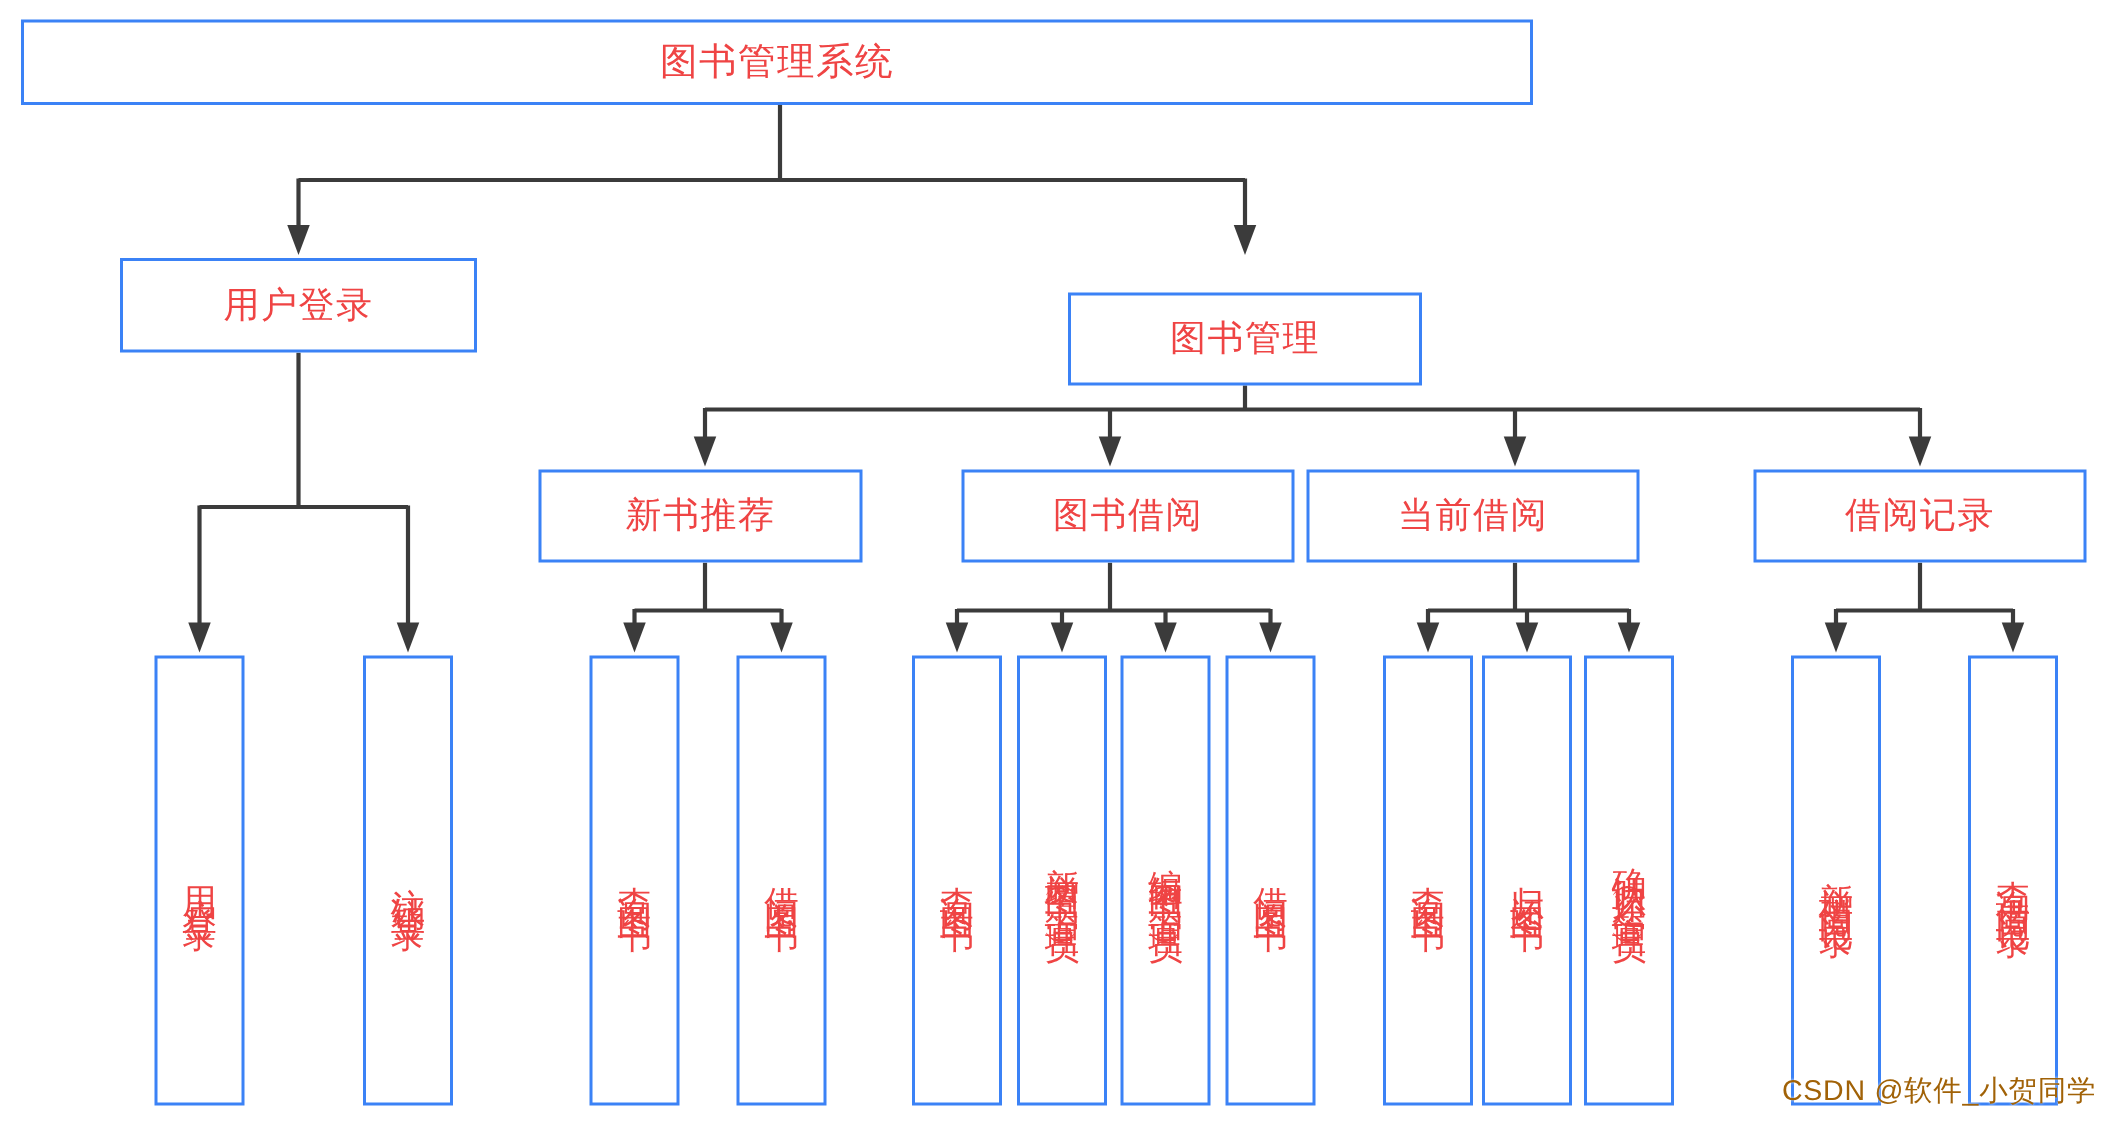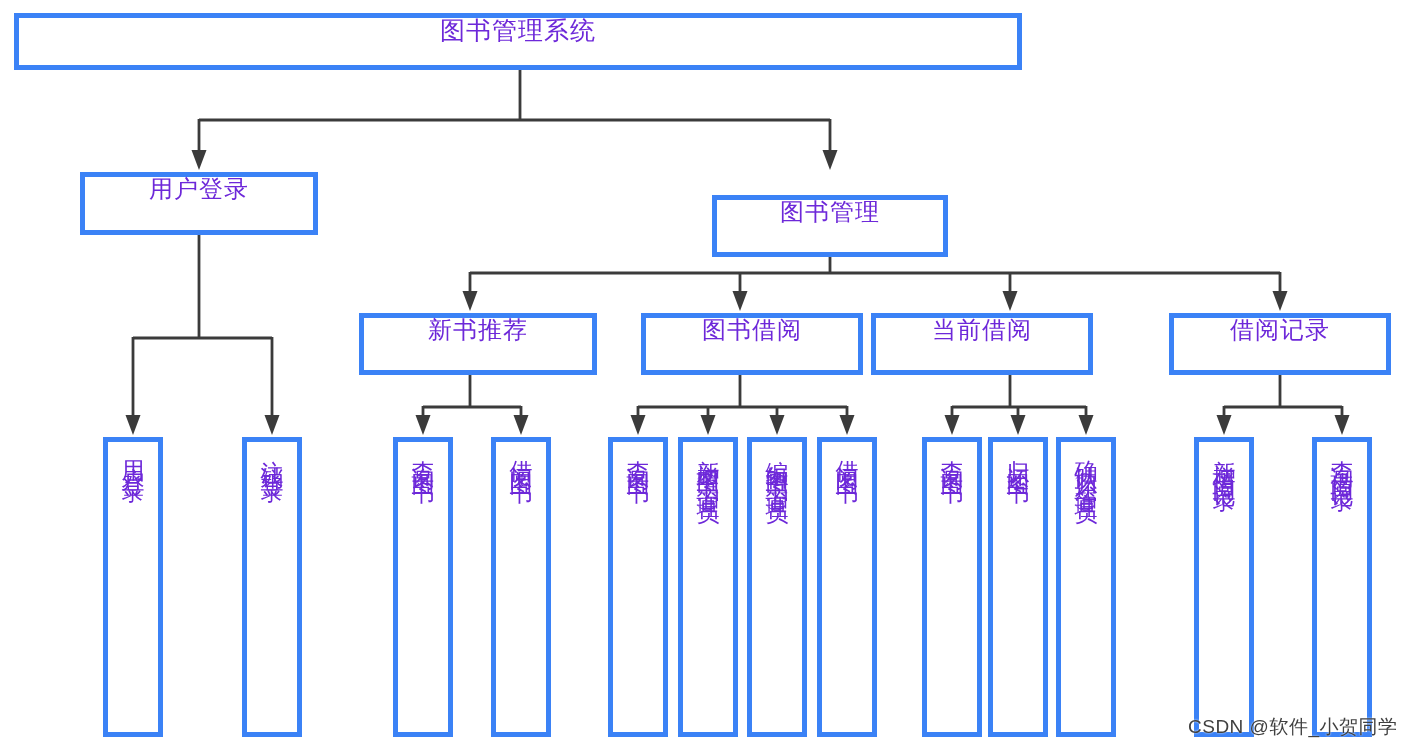--- a/index.html
+++ b/index.html
@@ -17,26 +17,27 @@
   }
   .wires {
     position: absolute;
     left: 0;
     top: 0;
     z-index: 1;
   }
   .node {
     position: absolute;
     box-sizing: border-box;
-    border: 5px solid #3b82f6;
+    border: 2px solid #3b82f6;
     background: #ffffff;
     display: flex;
+    align-items: center;
     justify-content: center;
     z-index: 2;
-    color: #6d28d9;
+    color: #ef4444;
   }
   .node .lbl {
     font-size: 24px;
     line-height: 1;
     letter-spacing: 1px;
     white-space: nowrap;
   }
   .node.root .lbl { font-size: 25px; }
   .node.leaf .lbl {
     writing-mode: vertical-rl;
@@ -46,21 +47,21 @@
     letter-spacing: 7px;
     white-space: nowrap;
   }
   .node.leaf.long .lbl { letter-spacing: 6px; font-size: 23px; }
   .watermark {
     position: absolute;
     left: 1188px;
     top: 714px;
     z-index: 3;
     font-size: 19px;
-    color: #404040;
+    color: #a16207;
     letter-spacing: 0.5px;
     white-space: nowrap;
     text-shadow: 0 0 2px #ffffff;
   }
 </style>
 </head>
 <body>
 
 <div class="canvas">
 
@@ -141,21 +142,21 @@
     <span class="lbl">图书管理系统</span>
   </div>
 
   <div class="node" style="left:80px; top:172px; width:238px; height:63px;">
     <span class="lbl">用户登录</span>
   </div>
   <div class="node" style="left:712px; top:172px; width:236px; height:62px;margin-top:23px;">
     <span class="lbl">图书管理</span>
   </div>
 
-  <div class="node" style="left:359px; top:313px; width:238px; height:62px;">
+  <div class="node" style="left:359px; top:313px; width:216px; height:62px;">
     <span class="lbl">新书推荐</span>
   </div>
   <div class="node" style="left:629px; top:313px; width:222px; height:62px;margin-left:12px;">
     <span class="lbl">图书借阅</span>
   </div>
   <div class="node" style="left:871px; top:313px; width:222px; height:62px;">
     <span class="lbl">当前借阅</span>
   </div>
   <div class="node" style="left:1169px; top:313px; width:222px; height:62px;">
     <span class="lbl">借阅记录</span>

